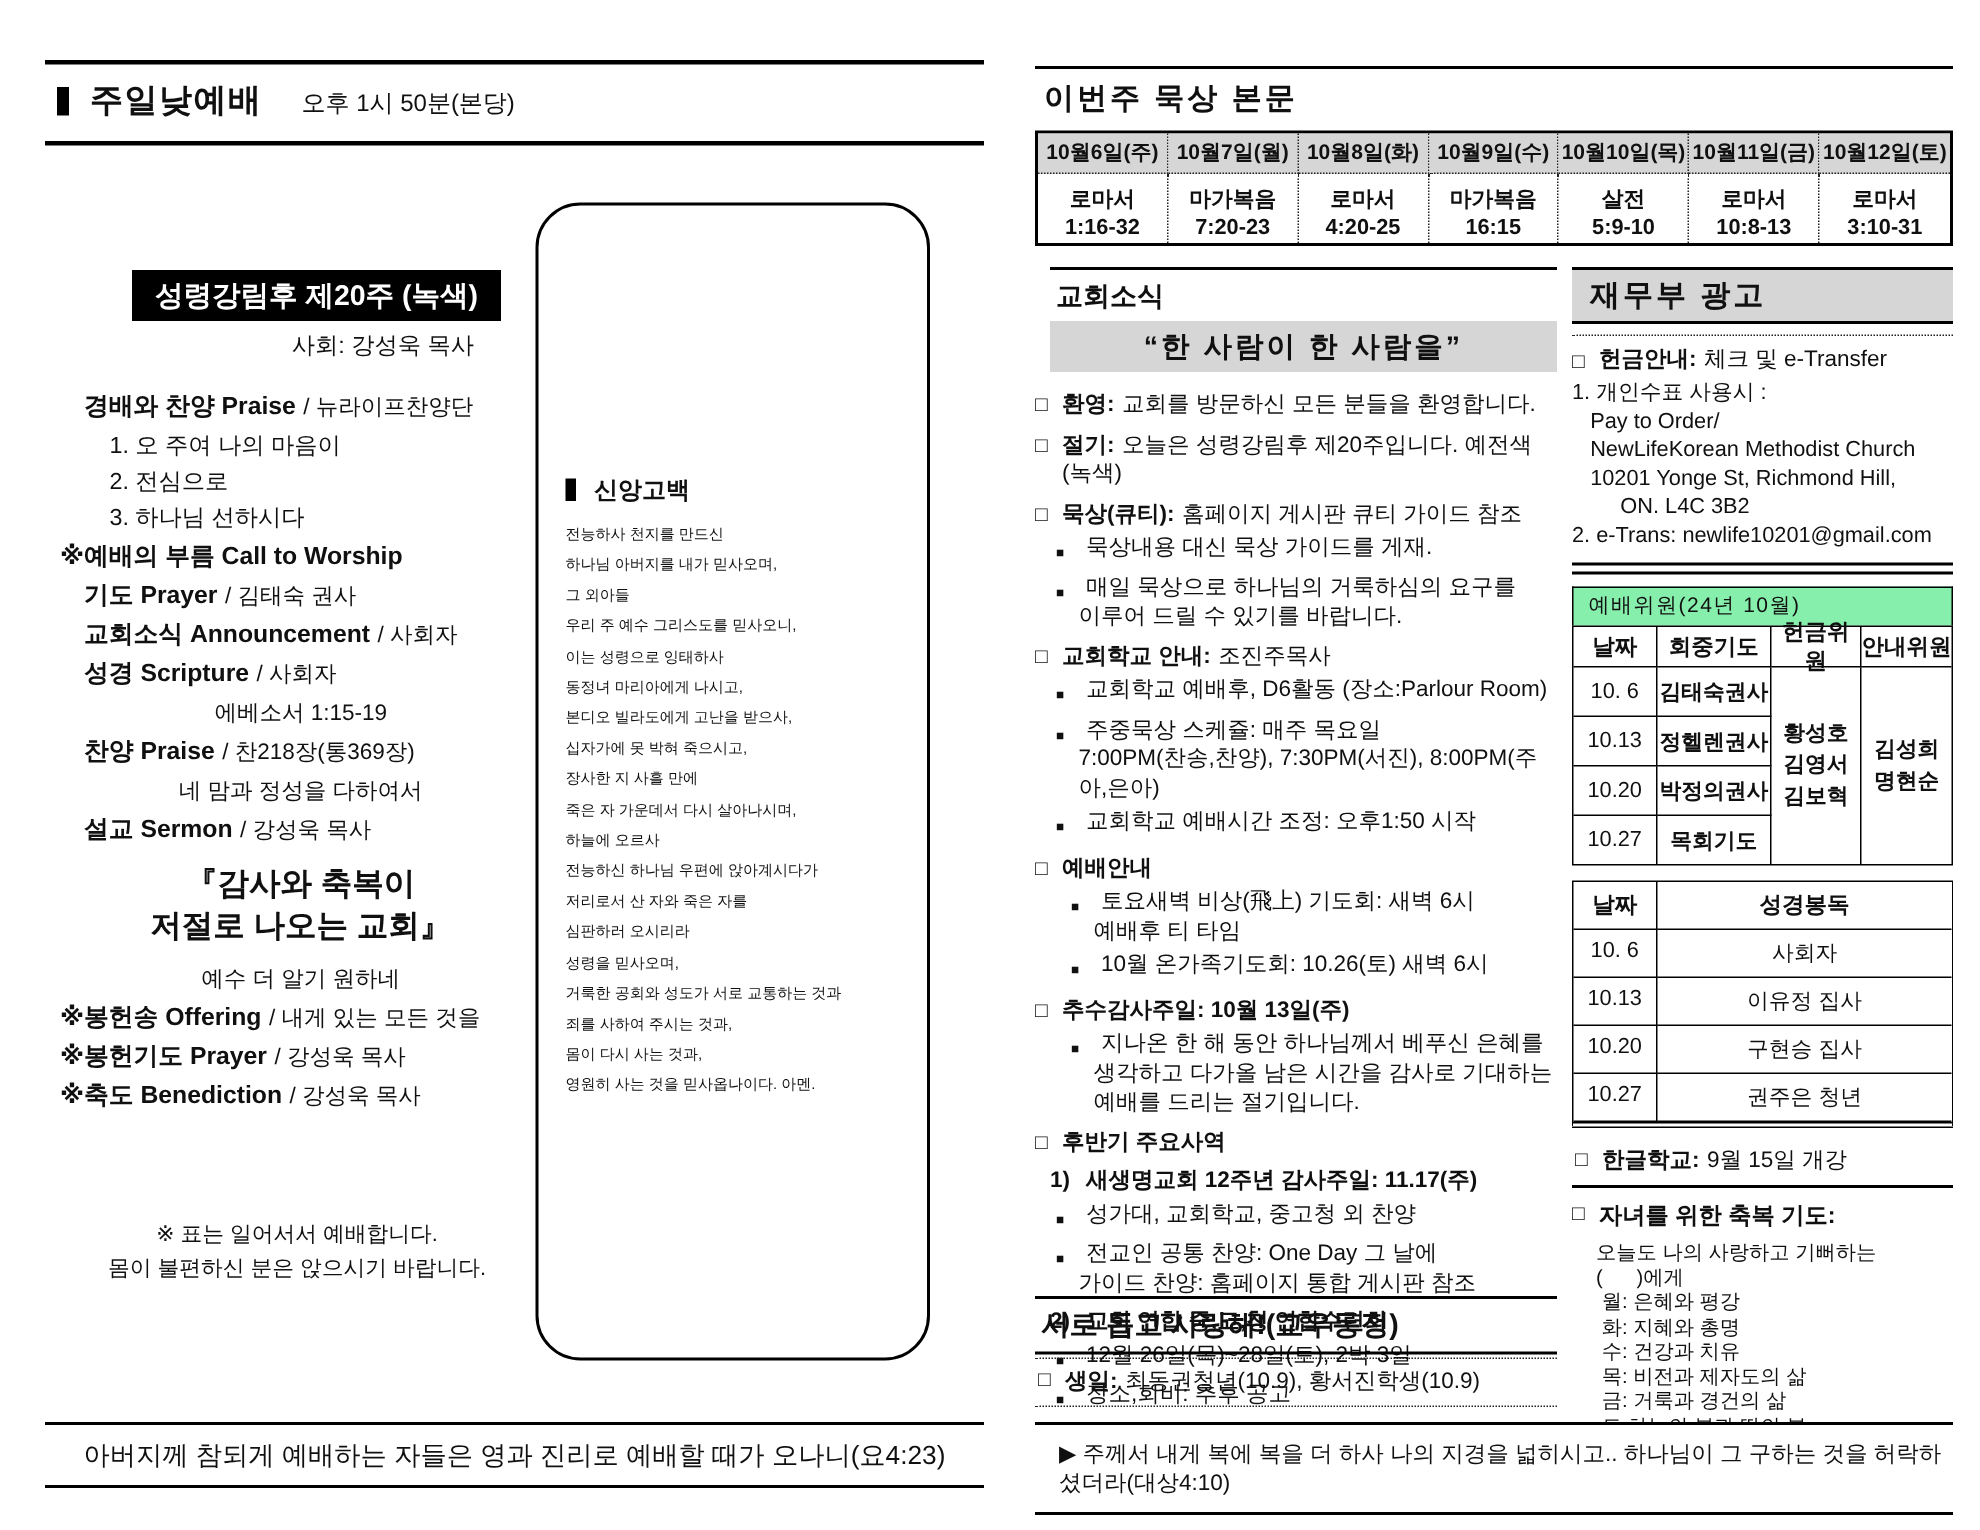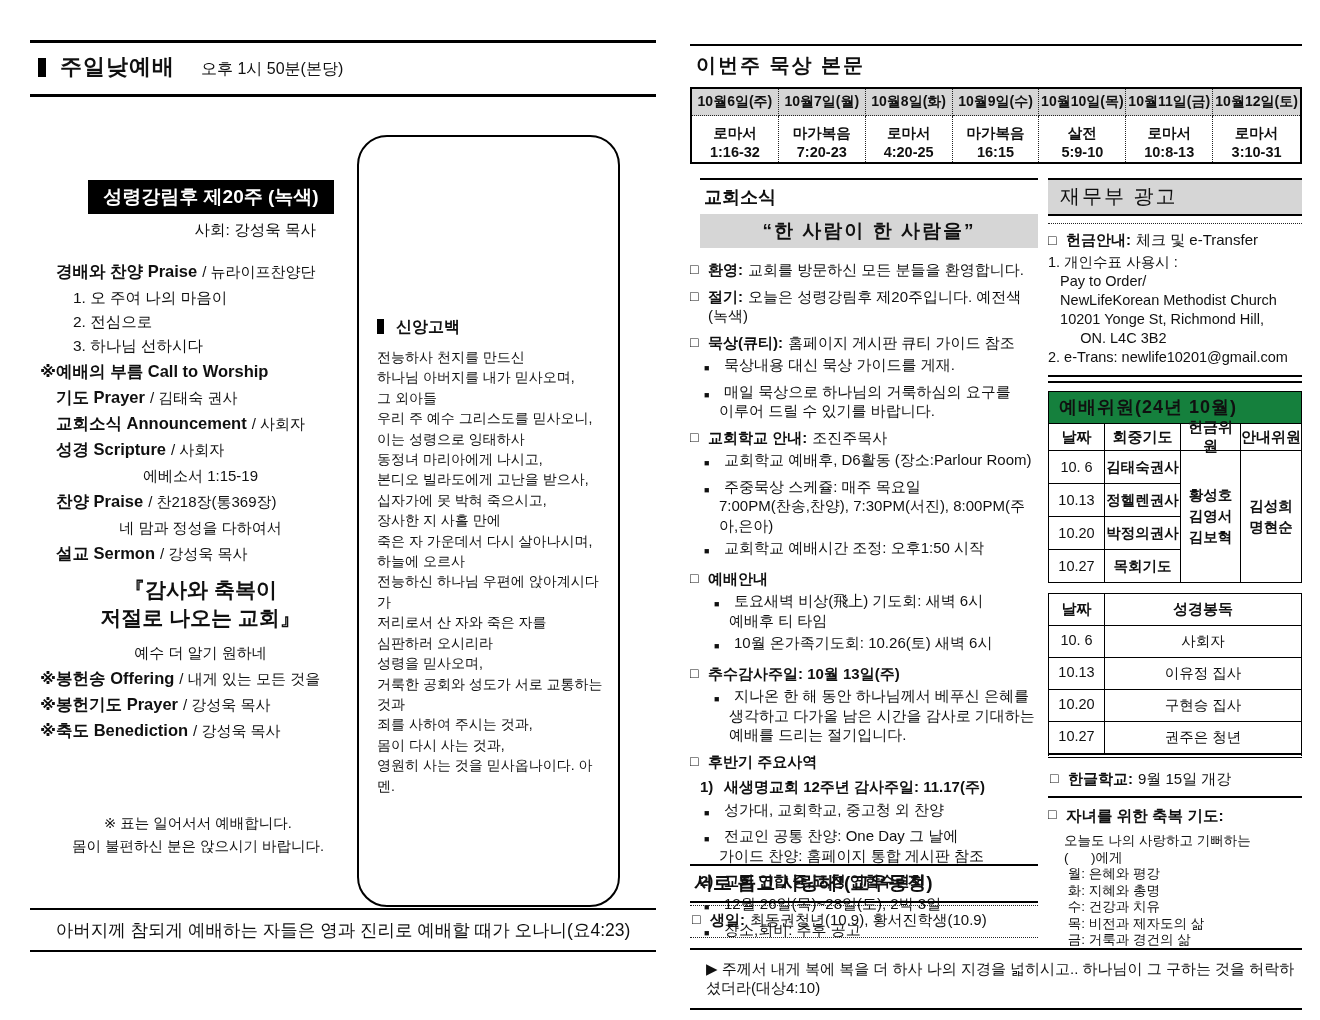--- a/index.html
+++ b/index.html
@@ -22,22 +22,22 @@
   .order-line .o-detail{margin-left:5px;font-size:15px;}
   .t-star{padding-left:10px;}
   .t-song{padding-left:38px;margin:3px 0;}
   .t-center{text-align:center;padding-left:0;margin:3px 0;font-size:15px;}
   .t-sermon{text-align:center;padding-left:0;margin:12px 0 10px;text-decoration:underline;}
   .t-sermon .o-text{font-weight:bold;font-size:21px;line-height:28px;white-space:pre-line;display:inline-block;}
   .stand-note{position:absolute;top:812px;left:0;width:336px;text-align:center;font-size:14.5px;line-height:23px;white-space:pre-line;}
   .creed{position:absolute;top:135px;left:327px;width:263px;height:772px;border:2.5px solid #000;border-radius:30px;box-sizing:border-box;padding:180px 8px 0 18px;}
   .creed-title{font-size:16px;font-weight:bold;margin-bottom:9px;}
   .creed-title .bar{width:7px;height:15px;margin-right:12px;vertical-align:-2px;}
-  .creed-body{font-size:14px;line-height:20.4px;white-space:pre-line;}
-  .lp-footer{position:absolute;top:908px;left:0;right:4px;border-top:2.5px solid #000;border-bottom:2.5px solid #000;text-align:center;font-size:17.5px;padding:8px 0;background:#fff;}
+  .creed-body{font-size:10px;line-height:20.4px;white-space:pre-line;}
+  .lp-footer{position:absolute;top:948px;left:0;right:4px;border-top:2.5px solid #000;border-bottom:2.5px solid #000;text-align:center;font-size:17.5px;padding:8px 0;background:#fff;}
 
   
   .med{position:absolute;top:44px;left:0;right:0;}
   .med-title{border-top:2.5px solid #000;font-size:20px;font-weight:bold;padding:6px 0 8px 6px;letter-spacing:2px;}
   .med-table{border:2px solid #000;}
   .med-row{display:grid;grid-template-columns:repeat(7,1fr);}
   .med-row>div{border-right:1px dotted #222;text-align:center;}
   .med-row>div:last-child{border-right:none;}
   .med-head>div{background:#d6d6d6;font-weight:bold;font-size:14px;padding:4px 0;border-bottom:1px dotted #222;}
   .med-body>div{font-size:14.5px;font-weight:bold;line-height:19px;padding:8px 0 0;white-space:pre-line;}
@@ -59,28 +59,28 @@
   .t-sub2{padding-left:24px;}
   .t-sub .a-b,.t-sub2 .a-b{font-size:9px;padding-top:4px;width:15px;}
 
   .fel{position:absolute;top:864px;left:0;width:348px;}
   .fel-head{border-top:2px solid #000;border-bottom:2.5px solid #000;font-size:19px;font-weight:bold;padding:4px 0 5px 4px;}
   .fel-body{border-top:1px dotted #222;border-bottom:1px dotted #222;margin-top:2px;padding:5px 0 7px 2px;font-size:15px;display:flex;}
   .fel-body .a-b{flex:none;width:18px;font-size:14px;}
   .fel-tail{height:16px;border-bottom:1px dotted #222;}
 
   .rightcol{position:absolute;top:178px;left:358px;width:254px;}
-  .fin-head{border-top:2.5px solid #000;border-bottom:2.5px solid #000;background:#d6d6d6;font-size:20px;font-weight:normal;padding:3px 0 4px 12px;letter-spacing:2px;}
+  .fin-head{border-top:2.5px solid #000;border-bottom:2.5px solid #000;background:#d6d6d6;font-size:20px;font-weight:bold;padding:3px 0 4px 12px;letter-spacing:2px;}
   .fin-dotted{border-bottom:1px dotted #222;height:7px;margin-bottom:6px;}
   .fin-line{display:flex;font-size:15px;line-height:20px;}
   .fin-line .a-b{flex:none;width:18px;font-size:14px;}
   .fin-details{font-size:14.5px;line-height:19px;white-space:pre-wrap;margin-top:3px;}
   .dbl{height:4px;border-top:2px solid #000;border-bottom:2px solid #000;margin:8px 0;}
 
-  .c-title{background:#15803d;border:1.5px solid #000;border-bottom:none;font-size:18px;font-weight:bold;padding:3px 0 4px 10px;letter-spacing:1px;}
+  .c-title{background:#86efac;border:1.5px solid #000;border-bottom:none;font-size:14px;font-weight:normal;padding:3px 0 4px 10px;letter-spacing:1px;}
   .c-grid{display:grid;grid-template-columns:56px 1fr 60px 60px;border:1.5px solid #000;}
   .cc{border-right:1px solid #000;border-bottom:1px solid #000;display:flex;align-items:center;justify-content:center;text-align:center;font-size:14.5px;}
   .cc.hh{font-weight:bold;font-size:15px;height:26px;}
   .cc.dd,.cc.pp{height:32px;}
   .cc.pp{font-weight:bold;}
   .col1{grid-column:1;}.col2{grid-column:2;}
   .r2{grid-row:2;}.r3{grid-row:3;}.r4{grid-row:4;}.r5{grid-row:5;}
   .off{grid-column:3;grid-row:2 / span 4;white-space:pre-line;line-height:21px;font-weight:bold;border-bottom:none;}
   .ush{grid-column:4;grid-row:2 / span 4;white-space:pre-line;line-height:21px;font-weight:bold;border-right:none;border-bottom:none;}
   .last{border-right:none;}

